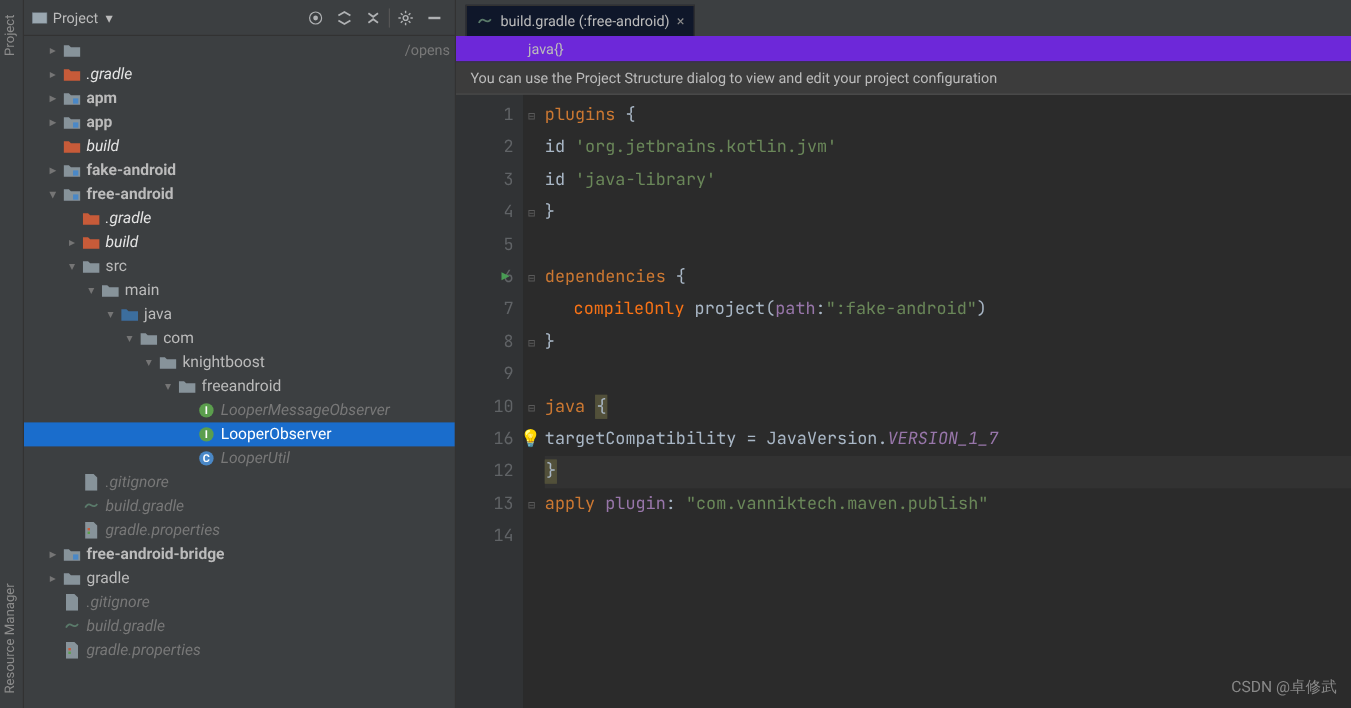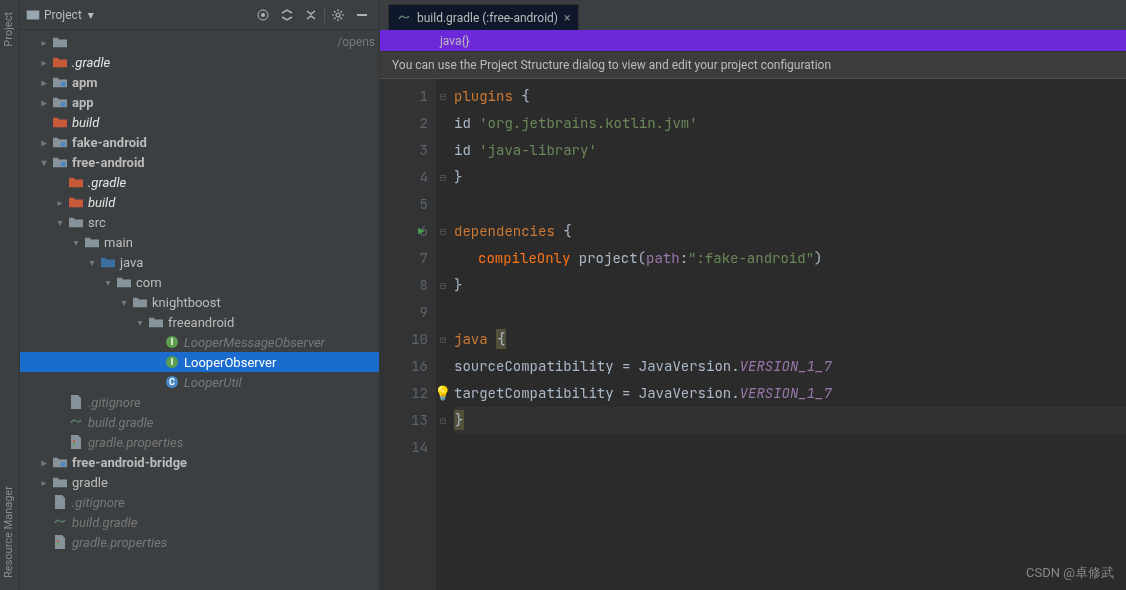--- a/index.html
+++ b/index.html
@@ -533,26 +533,26 @@
         <div class="line">
           <span><span class="txt">}</span></span>
         </div>
         <div class="line">
           <span></span>
         </div>
         <div class="line">
           <span><span class="kw">java</span> <span class="txt brace-hl">{</span></span>
         </div>
         <div class="line">
-          <span>    <span class="txt">sourceCompatibility = JavaVersion.</span><span class="const">VERSION_1_7</span></span>
-        </div>
-        <div class="line">
           <span class="bulb">💡</span>
           <span>    <span class="txt">targetCompatibility = JavaVersion.</span><span class="const">VERSION_1_7</span></span>
         </div>
         <div class="line hl">
           <span><span class="txt brace-hl">}</span></span>
+        </div>
+        <div class="line">
+          <span><span class="kw">apply</span> <span class="param">plugin</span><span class="txt">: </span><span class="str">"com.vanniktech.maven.publish"</span></span>
         </div>
       </div>
   </div>
 </div>
 
 <div class="watermark">CSDN @卓修武</div>
 
 </body></html>

